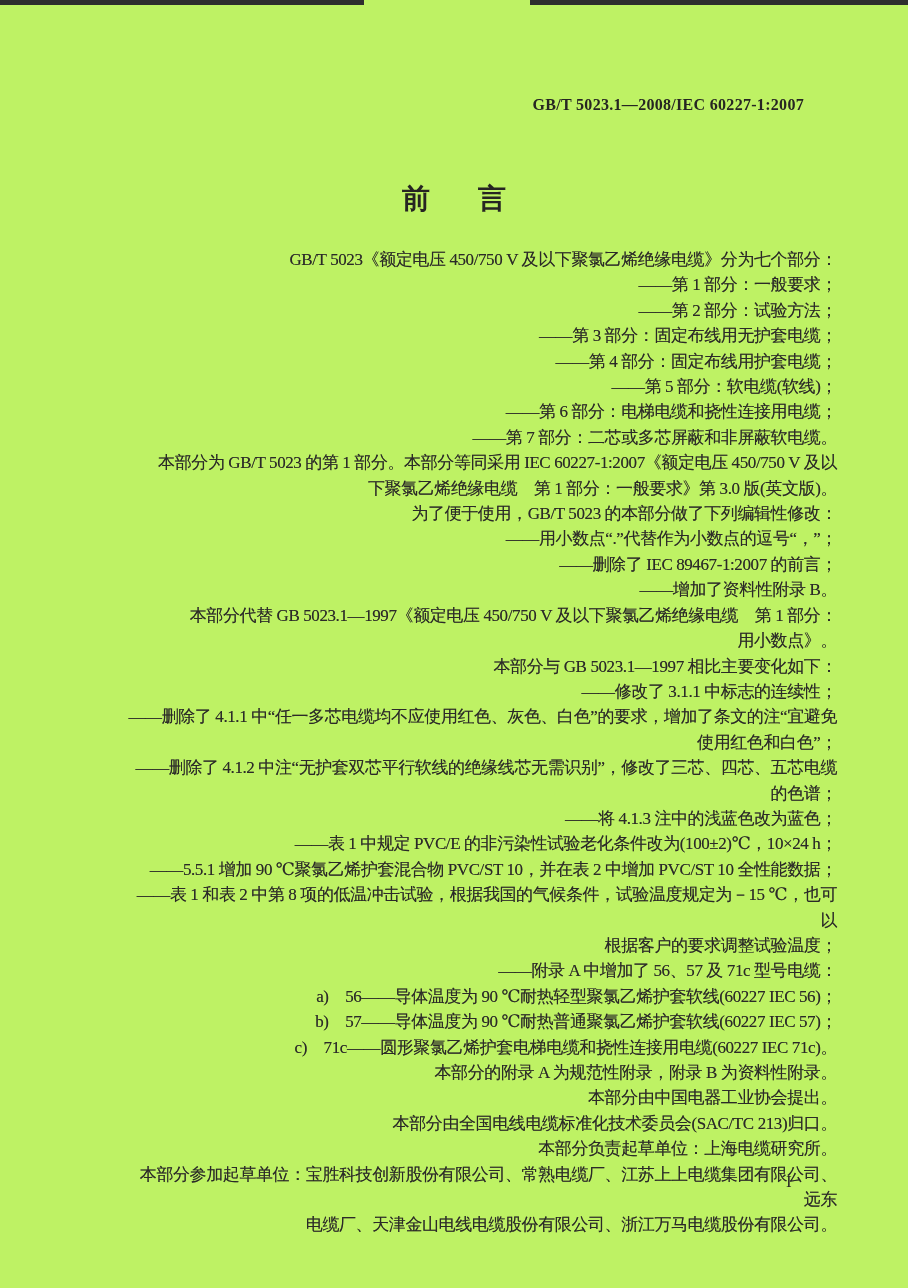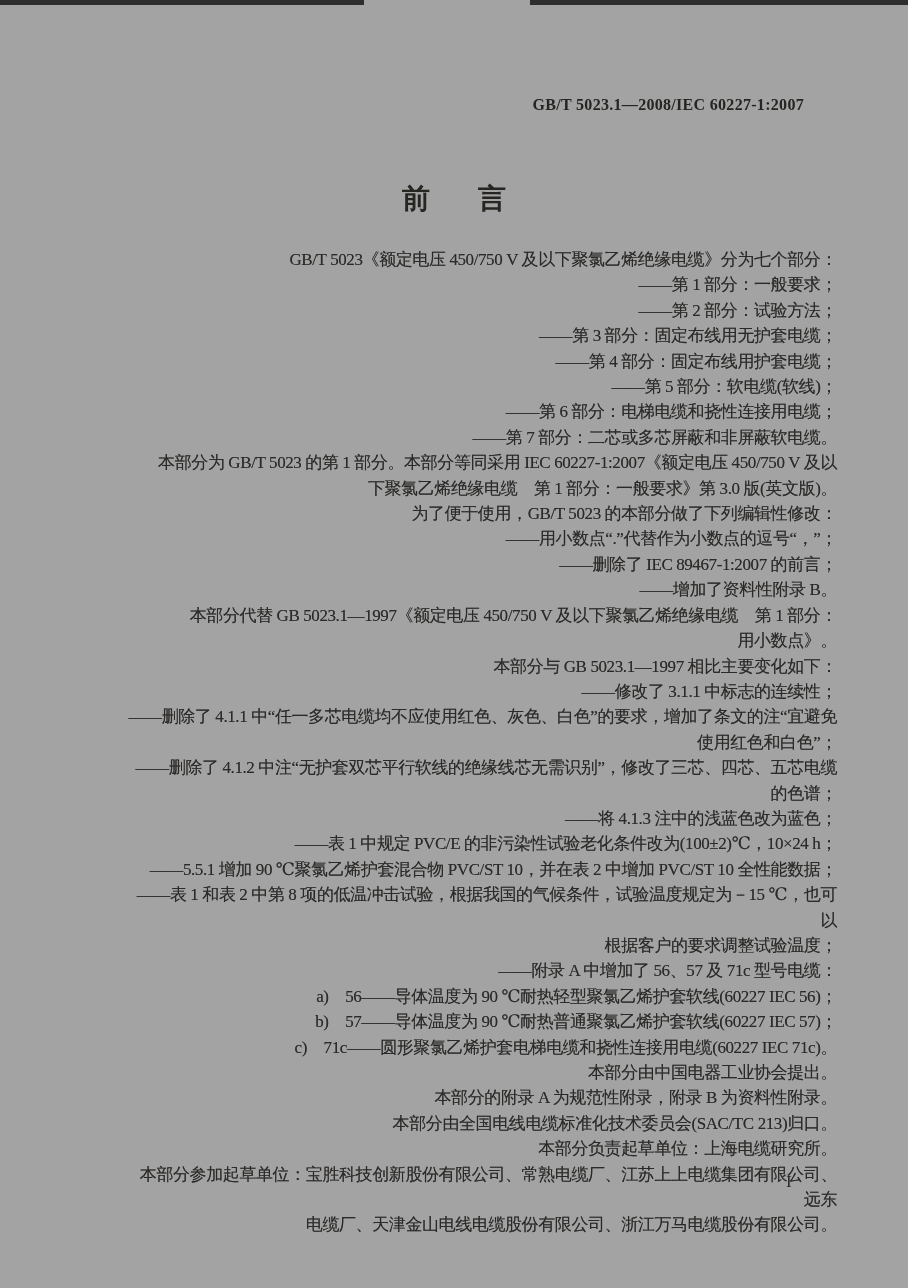--- a/index.html
+++ b/index.html
@@ -1,20 +1,20 @@
 <!DOCTYPE html>
 <html><head>
 <meta charset="utf-8">
 <style>
   html,body{margin:0;padding:0;background:#e8e8e6;}
   .page{
     position:relative;
     width:908px;height:1288px;
     margin:0 auto;
-    background:#a3a3a3;
+    background:#bef264;
     font-family:"Liberation Serif","DejaVu Serif",serif;
     color:#2b2a28;
     overflow:hidden;
   }
   .scan-bar{
     position:absolute;top:0;height:5px;background:#2e2e2e;
   }
   .scan-bar.left{left:0;width:364px;}
   .scan-bar.right{left:530px;width:378px;}
   .doc-header{
@@ -82,22 +82,22 @@
       <div class="line dashcont">的色谱；</div>
       <div class="line dash">——将 4.1.3 注中的浅蓝色改为蓝色；</div>
       <div class="line dash">——表 1 中规定 PVC/E 的非污染性试验老化条件改为(100±2)℃，10×24 h；</div>
       <div class="line dash">——5.5.1 增加 90 ℃聚氯乙烯护套混合物 PVC/ST 10，并在表 2 中增加 PVC/ST 10 全性能数据；</div>
       <div class="line dash">——表 1 和表 2 中第 8 项的低温冲击试验，根据我国的气候条件，试验温度规定为－15 ℃，也可以</div>
       <div class="line dashcont">根据客户的要求调整试验温度；</div>
       <div class="line dash">——附录 A 中增加了 56、57 及 71c 型号电缆：</div>
       <div class="line abc">a)　56——导体温度为 90 ℃耐热轻型聚氯乙烯护套软线(60227 IEC 56)；</div>
       <div class="line abc">b)　57——导体温度为 90 ℃耐热普通聚氯乙烯护套软线(60227 IEC 57)；</div>
       <div class="line abc">c)　71c——圆形聚氯乙烯护套电梯电缆和挠性连接用电缆(60227 IEC 71c)。</div>
+      <div class="line para">本部分的附录 A 为规范性附录，附录 B 为资料性附录。</div>
       <div class="line para">本部分由中国电器工业协会提出。</div>
-      <div class="line para">本部分的附录 A 为规范性附录，附录 B 为资料性附录。</div>
       <div class="line para">本部分由全国电线电缆标准化技术委员会(SAC/TC 213)归口。</div>
       <div class="line para">本部分负责起草单位：上海电缆研究所。</div>
       <div class="line para">本部分参加起草单位：宝胜科技创新股份有限公司、常熟电缆厂、江苏上上电缆集团有限公司、远东</div>
       <div class="line cont">电缆厂、天津金山电线电缆股份有限公司、浙江万马电缆股份有限公司。</div>
     </div>
 
   <div class="page-number">I</div>
 </div>
 
 </body></html>

